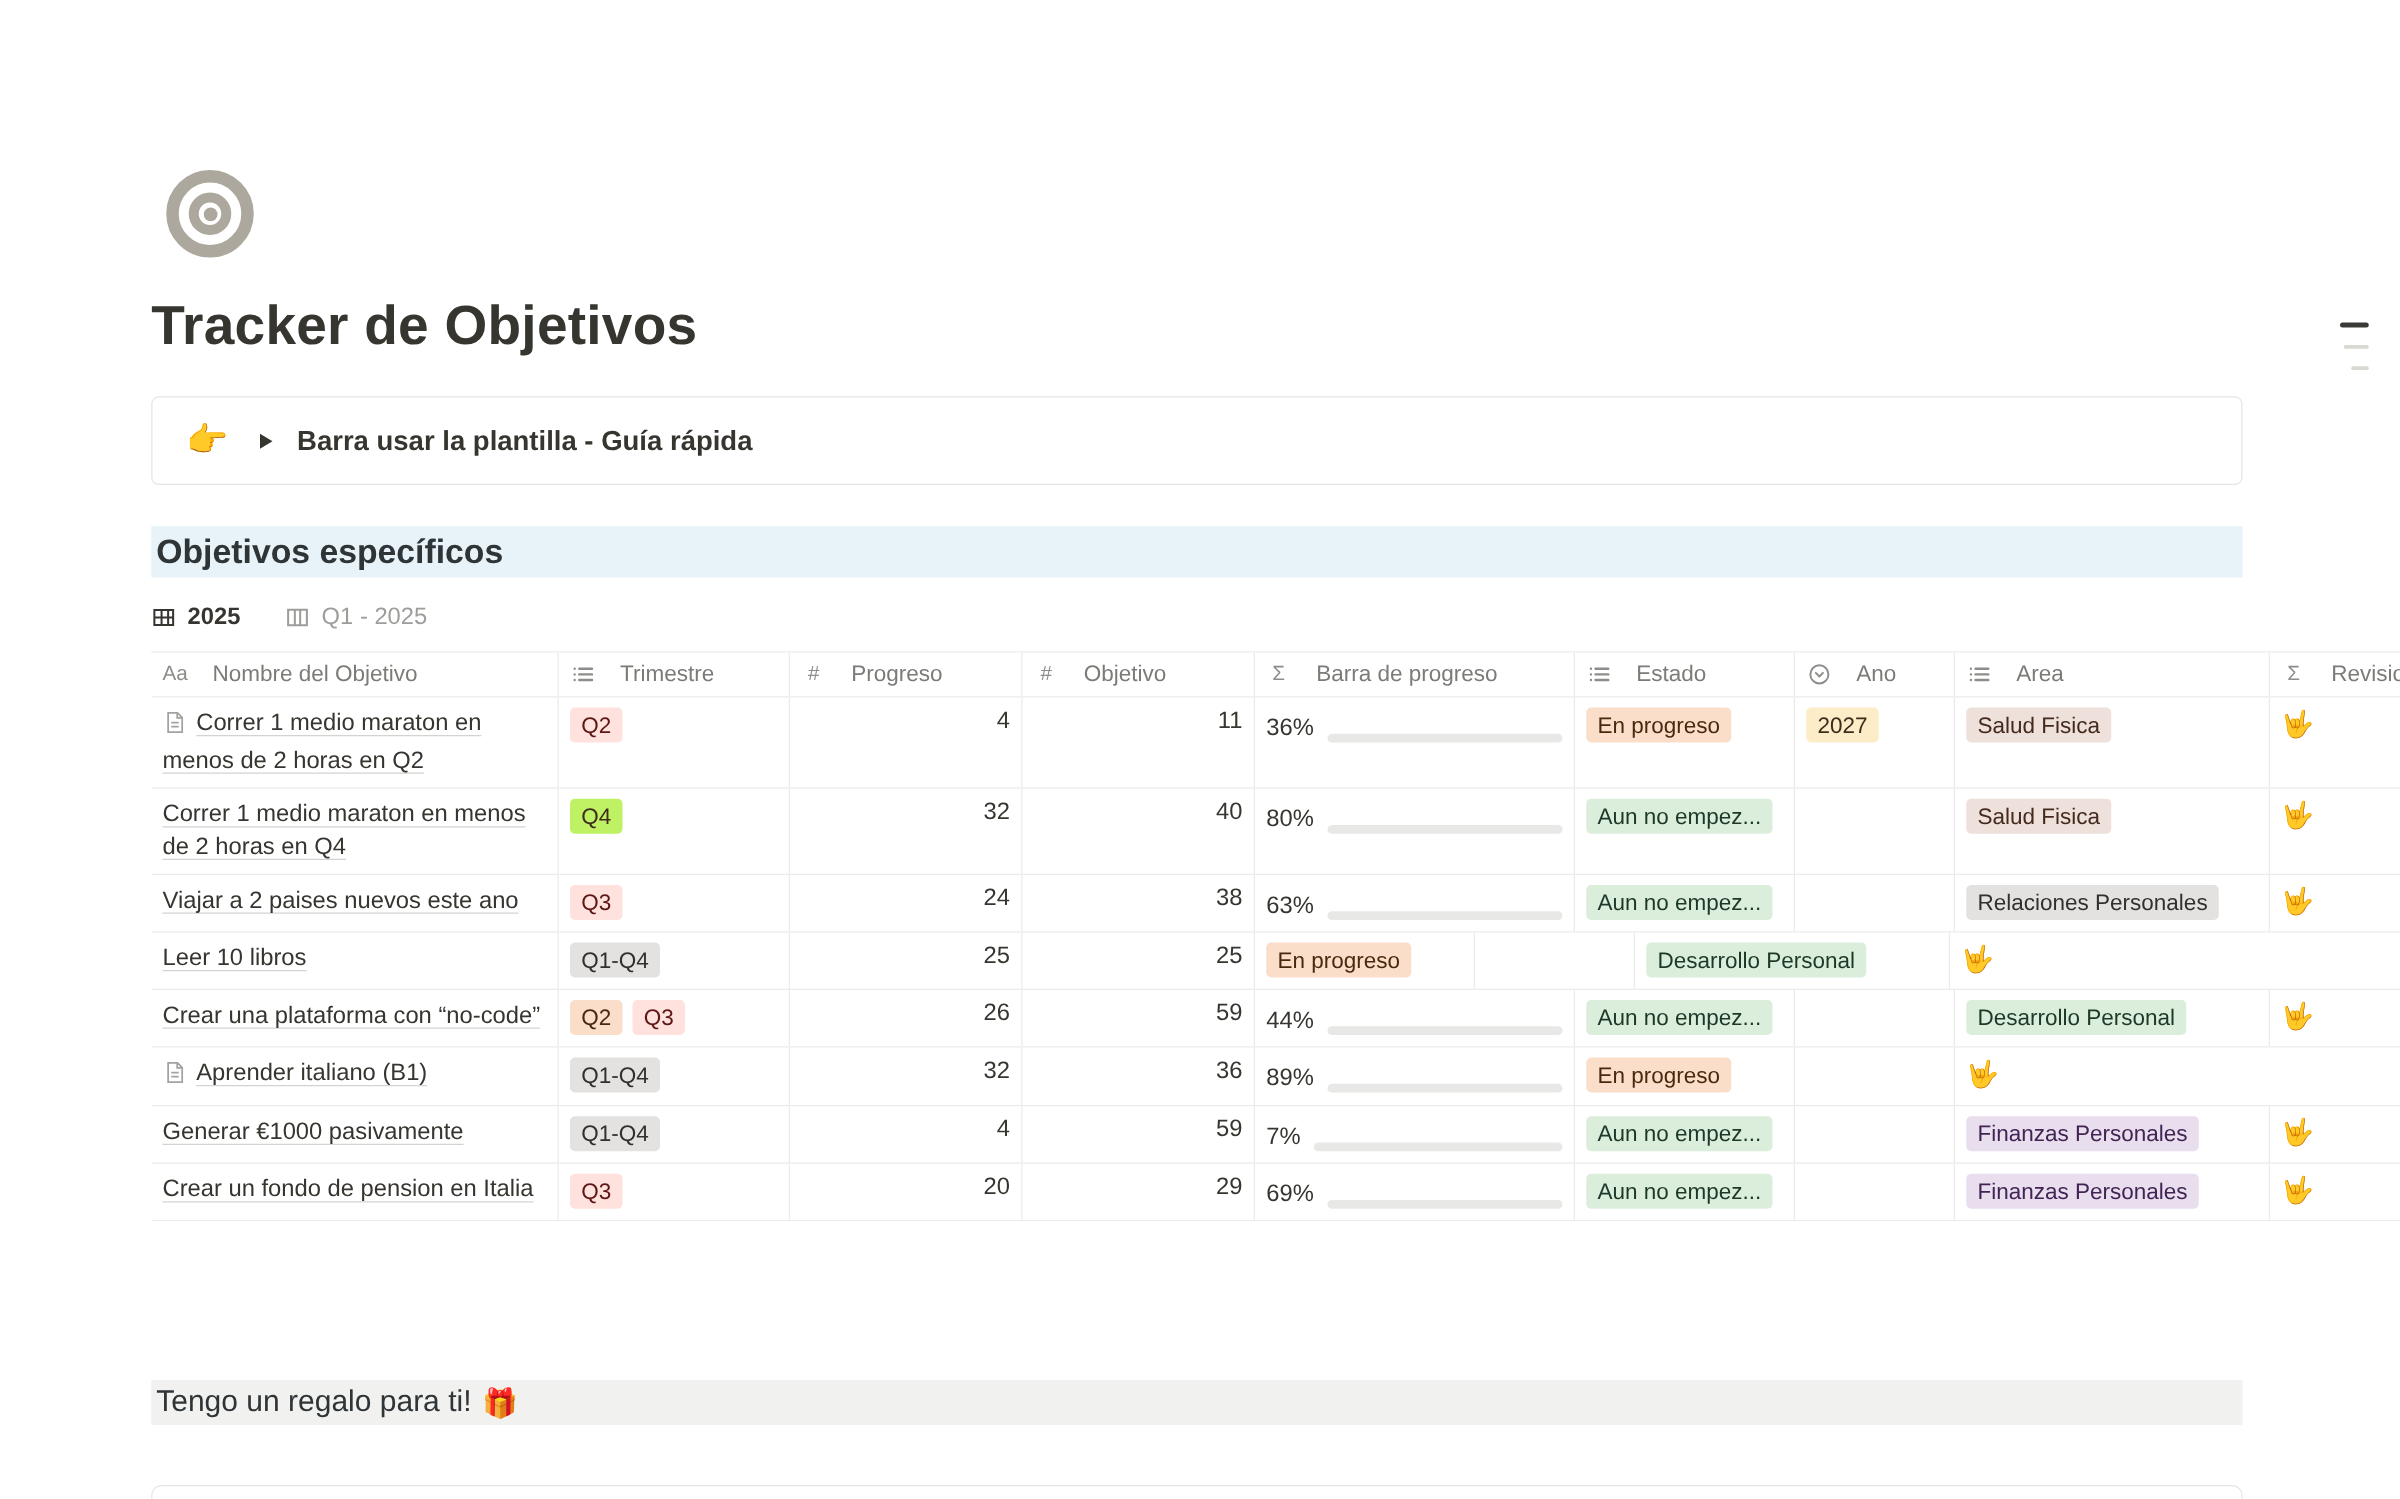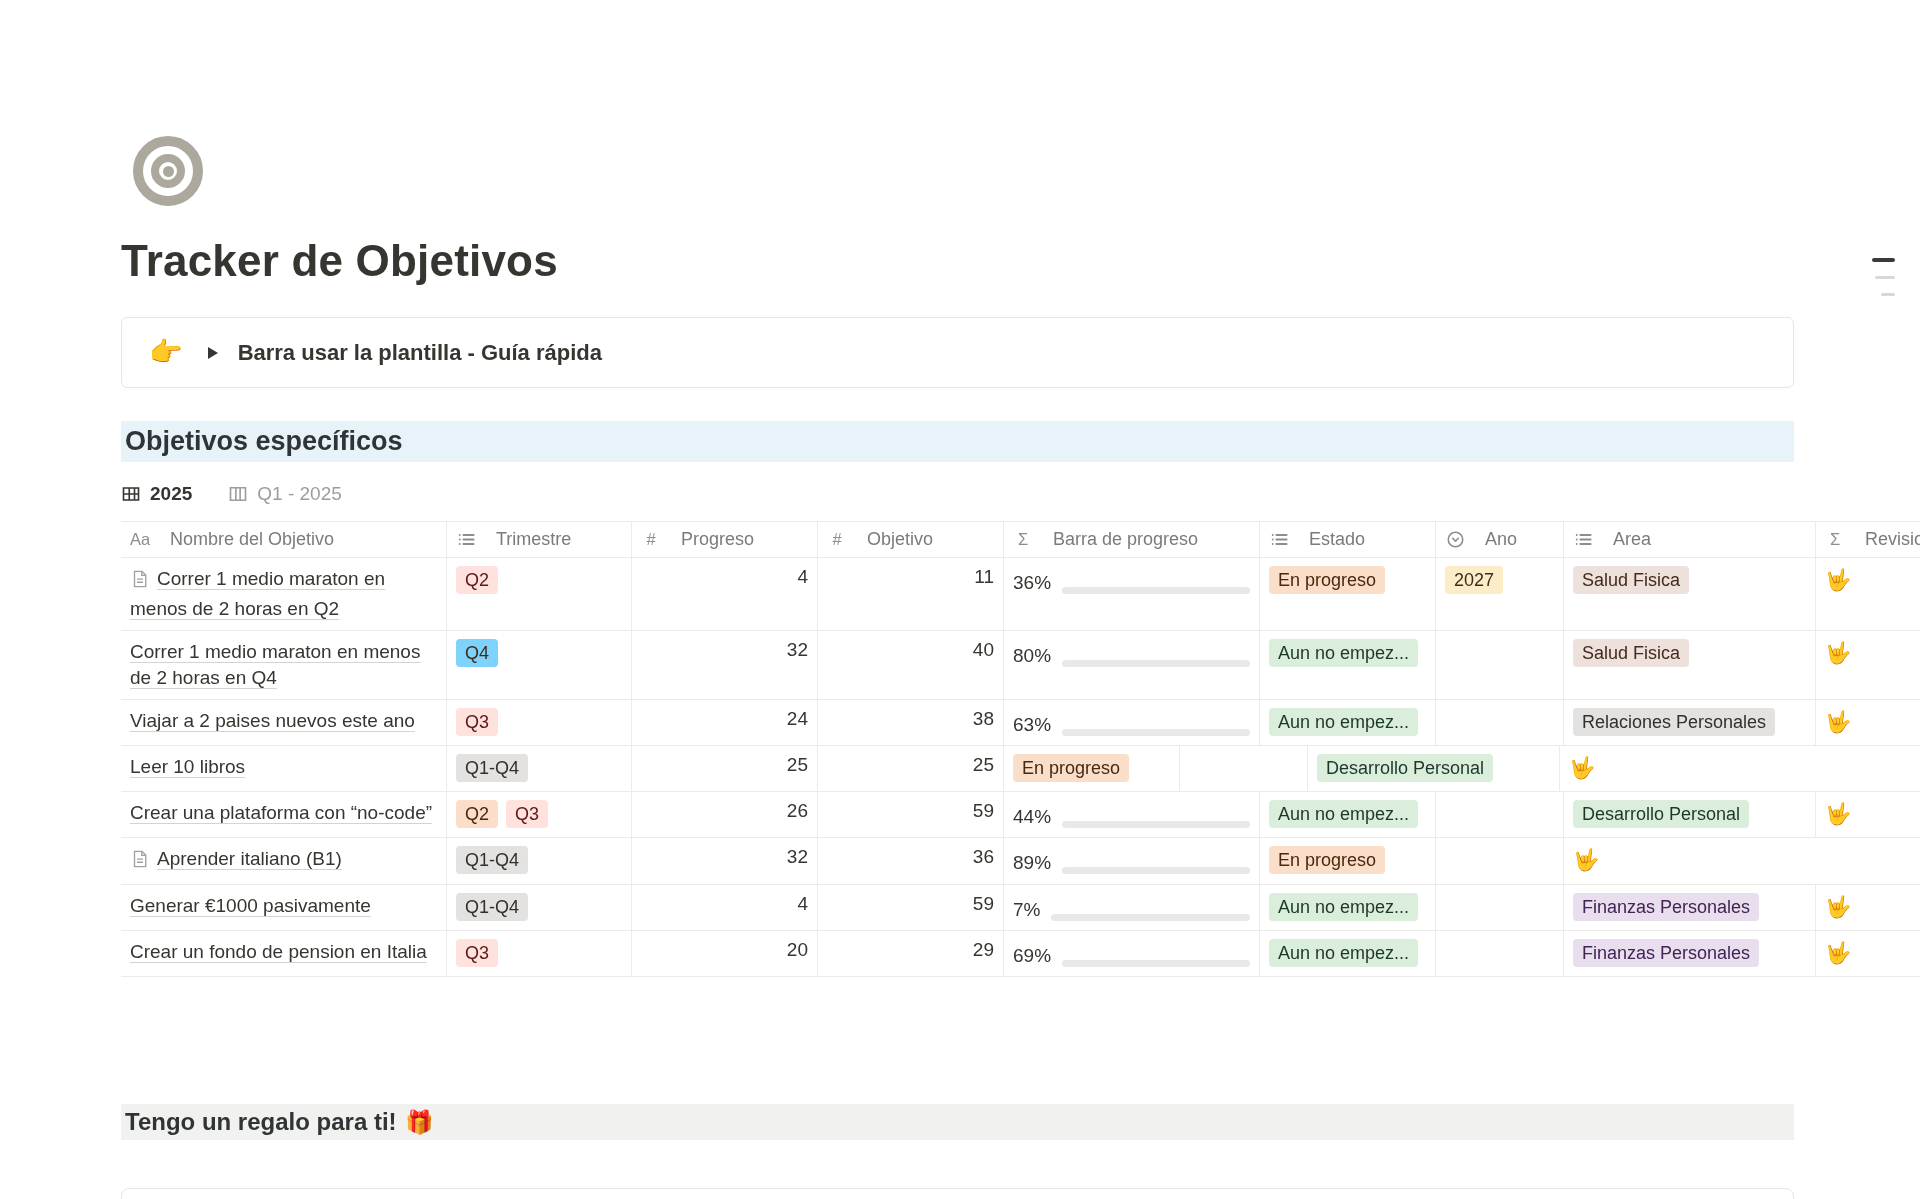--- a/index.html
+++ b/index.html
@@ -24,21 +24,21 @@
   .toggle-tri{width:0;height:0;border-left:10px solid #37352F;border-top:6px solid transparent;
     border-bottom:6px solid transparent;margin-left:25px}
   .callout-text{margin-left:20px;font-size:22px;font-weight:700;color:#37352F}
   
   .h2-bar{position:absolute;left:121px;top:421px;width:1673px;height:41px;background:#E7F3F8;
     display:flex;align-items:center;padding-left:4px;box-sizing:border-box}
   .h2-bar span{font-size:27px;font-weight:700;color:#2F3437}
   
   .h3-bar{position:absolute;left:121px;top:1104px;width:1673px;height:36px;background:#F1F1EF;
     display:flex;align-items:center;padding-left:4px;box-sizing:border-box;gap:9px}
-  .h3-bar .t{font-size:24px;font-weight:700;color:#2F3437}
+  .h3-bar .t{font-size:24px;font-weight:400;color:#2F3437}
   .h3-bar .e{font-size:23px;line-height:1}
   
   .tabs{position:absolute;left:121px;top:474px;height:40px;display:flex;align-items:center;gap:36px}
   .tab{display:flex;align-items:center;gap:9px;cursor:pointer}
   .tab .lbl{font-size:19px}
   .tab.active .lbl{color:#37352F;font-weight:700}
   .tab.inactive .lbl{color:#9E9D9A;font-weight:400}
   
   #db{position:absolute;left:121px;top:521px;width:1799px;overflow:hidden;border-top:1px solid #ECEBE9}
   .tr{display:flex;width:2215px;border-bottom:1px solid #ECEBE9;box-sizing:border-box}
@@ -213,21 +213,21 @@
         </div>
         <div class="cell" style="width:176px"><span class="tag" style="background:#FADEC9;color:#49290E">En progreso</span></div>
         <div class="cell" style="width:128px"><span class="tag" style="background:#FDECC8;color:#402C1B">2027</span></div>
         <div class="cell" style="width:252px"><span class="tag" style="background:#EEE0DA;color:#442A1E">Salud Fisica</span></div>
         <div class="cell cell-emoji" style="width:520px"><span>🤟</span></div>
       </div>
       <div class="tr">
         <div class="cell cell-name" style="width:326px"><span class="name-text">Correr 1 medio maraton en menos de 2 horas en Q4</span></div>
         <div class="cell" style="width:185px">
           <span class="tagwrap">
-            <span class="tag" style="background:#7dd3fc;color:#402C1B">Q4</span>
+            <span class="tag" style="background:#bef264;color:#402C1B">Q4</span>
           </span>
         </div>
         <div class="cell cell-num" style="width:186px">32</div>
         <div class="cell cell-num" style="width:186px">40</div>
         <div class="cell cell-bar" style="width:256px">
           <span class="bargroup">
             <span class="pct">80%</span>
             <span class="track"><span class="fill" style="width:80%"></span></span>
           </span>
         </div>

